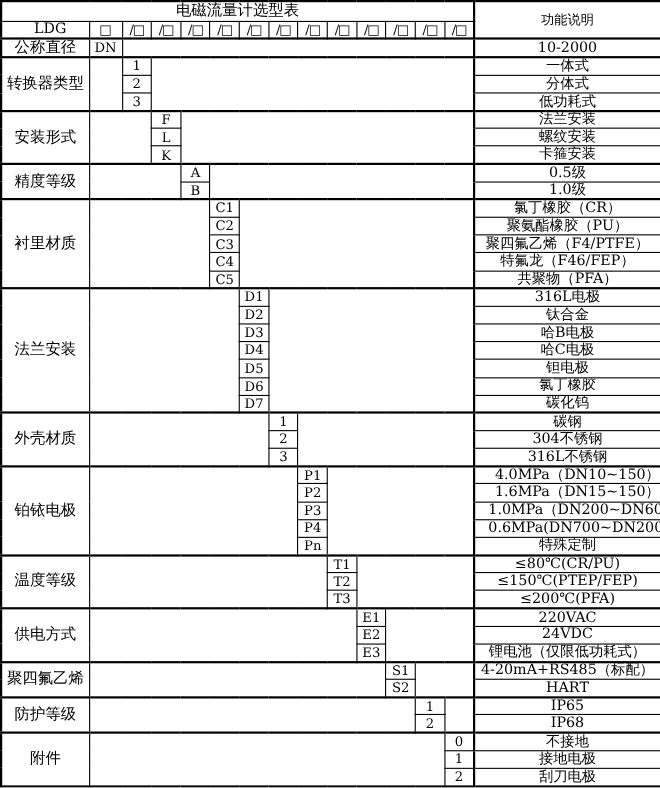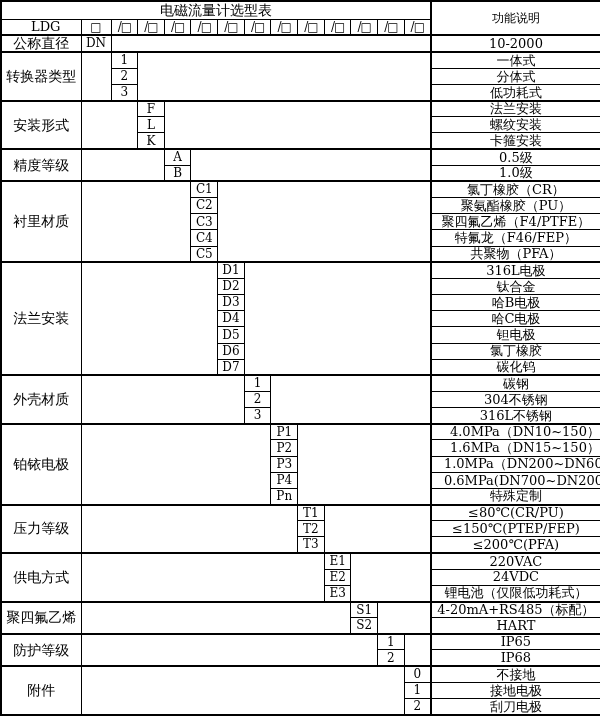--- a/index.html
+++ b/index.html
@@ -218,21 +218,21 @@
   <tr>
           <td class="code">P4</td>
           <td class="desc left">0.6MPa(DN700~DN2000)</td>
         </tr>
   <tr>
           <td class="code">Pn</td>
           <td class="desc">特殊定制</td>
         </tr>
 
   <tr class="bt">
-    <td class="cat" rowspan="3">压力等级</td>
+    <td class="cat" rowspan="3">温度等级</td>
     <td class="sp" rowspan="3" colspan="8"></td>
     <td class="code">T1</td>
     <td class="sp" rowspan="3" colspan="4"></td>
     <td class="desc">≤80℃(CR/PU)</td>
   </tr>
   <tr>
           <td class="code">T2</td>
           <td class="desc">≤150℃(PTEP/FEP)</td>
         </tr>
   <tr>

